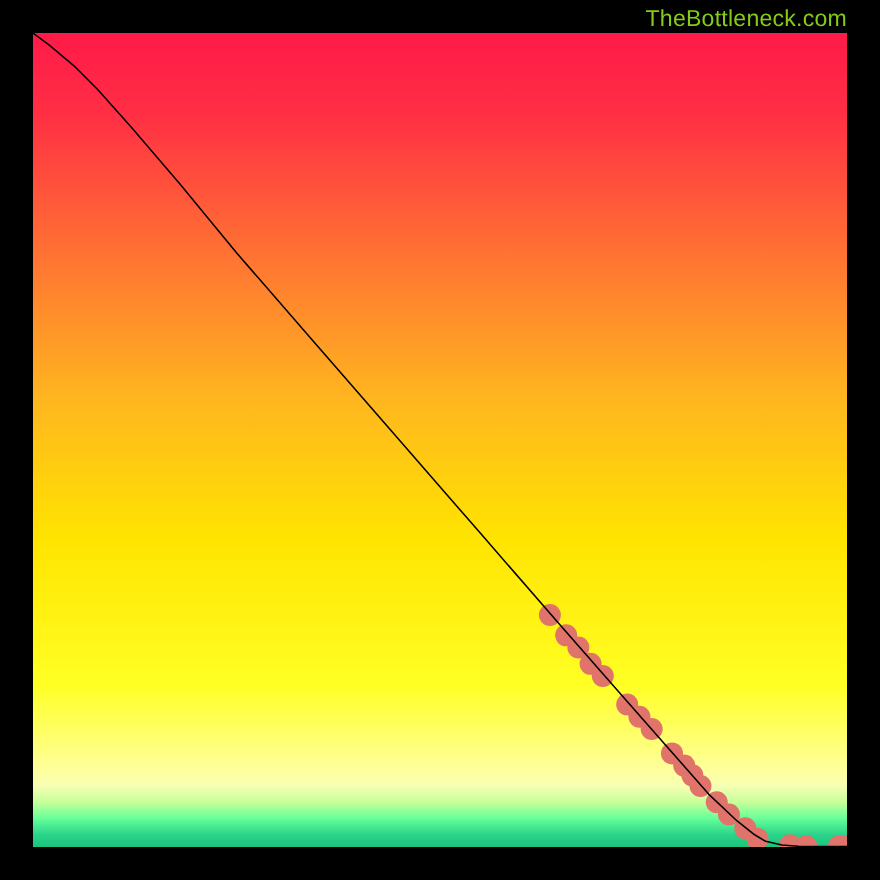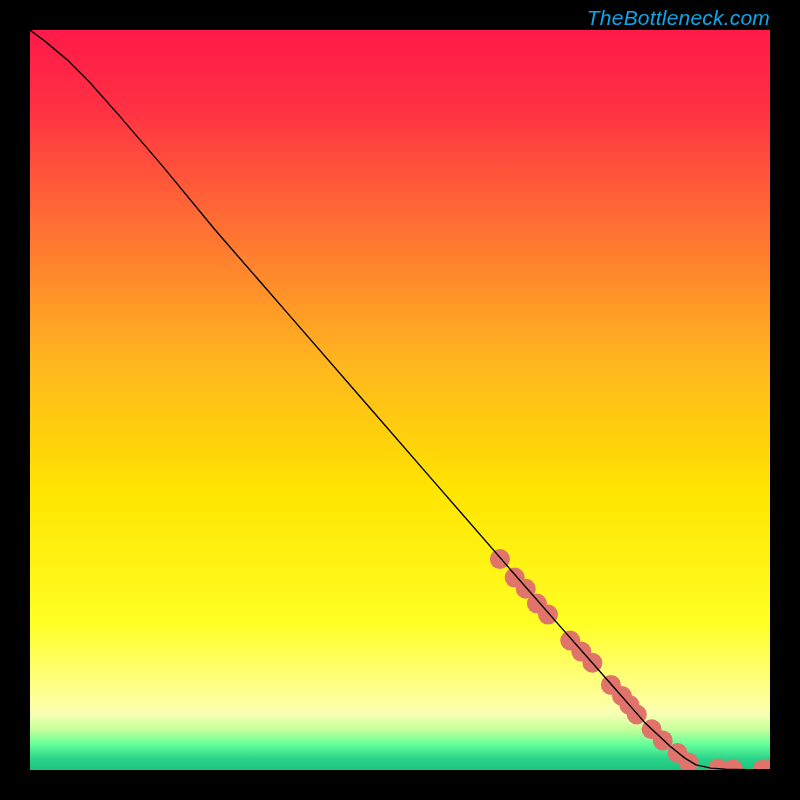--- a/index.html
+++ b/index.html
@@ -26,26 +26,25 @@
   }
   .plot-area svg {
     display: block;
     width: 740px;
     height: 740px;
   }
   .watermark {
     position: absolute;
     top: 6px;
     right: 30px;
-    color: #0ea5e9;
+    color: #84cc16;
     font-size: 21px;
     font-weight: 400;
     letter-spacing: 0.2px;
     user-select: none;
-    font-style: italic;
   }
 </style>
 </head>
 <body>
 
 <div class="frame">
 
   <div class="watermark">TheBottleneck.com</div>
 
   <div class="plot-area">

